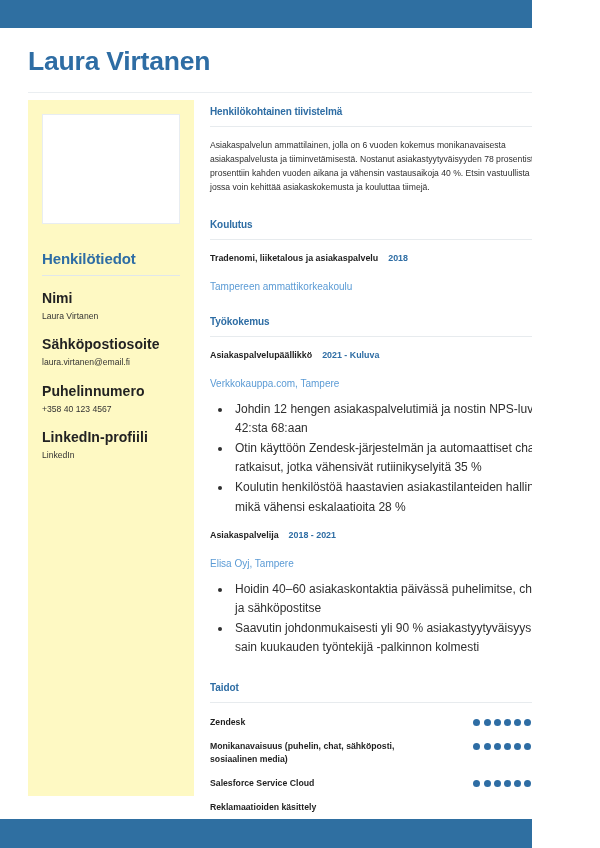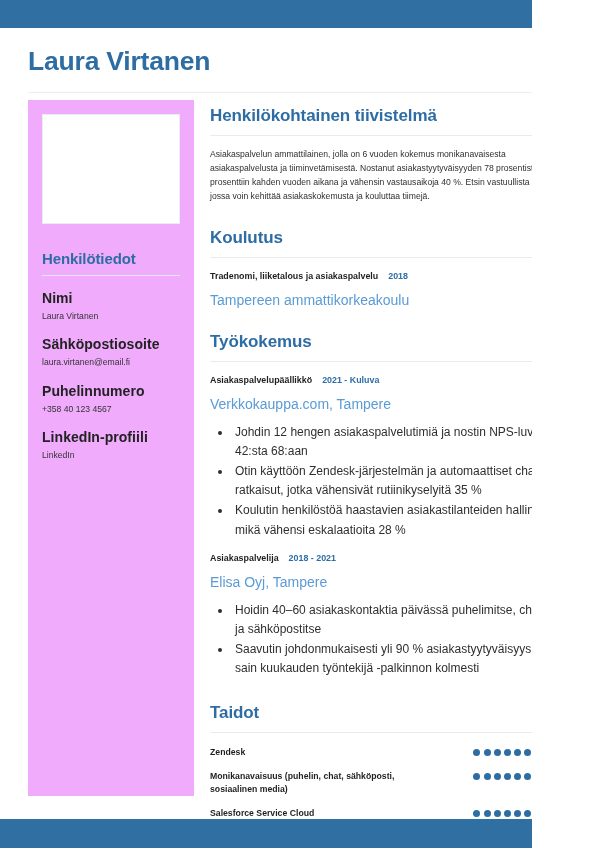--- a/index.html
+++ b/index.html
@@ -58,21 +58,21 @@
     width: 544px;
   }
 
   
   .sidebar {
     position: absolute;
     top: 100px;
     left: 28px;
     width: 166px;
     height: 696px;
-    background: #f0abfc;
+    background: #fef9c3;
     padding: 14px 14px 0 14px;
   }
 
   .photo-box {
     width: 138px;
     height: 110px;
     background: #ffffff;
     border: 1px solid #e8edf1;
   }
 
@@ -109,21 +109,21 @@
   .main {
     position: absolute;
     top: 106px;
     left: 210px;
     width: 362px;
   }
 
   .section { margin-bottom: 2px; }
 
   .sec-heading {
-    font-size: 17px;
+    font-size: 10px;
     font-weight: bold;
     color: #2e6da4;
     letter-spacing: -0.1px;
   }
   .sec-rule {
     margin-top: 9px;
     height: 1px;
     background: #e7ebee;
     width: 362px;
   }
@@ -150,22 +150,22 @@
     color: #1f1f1f;
   }
   .entry-date {
     font-size: 8.9px;
     font-weight: bold;
     color: #2e6da4;
     white-space: nowrap;
     padding-left: 10px;
   }
   .entry-sub {
-    margin-top: 11px;
-    font-size: 14px;
+    margin-top: 18px;
+    font-size: 10px;
     color: #5b9bd5;
   }
 
   .bullets {
     margin-top: 11px;
     padding-left: 22px;
   }
   .bullets li {
     font-size: 12px;
     line-height: 1.6;

